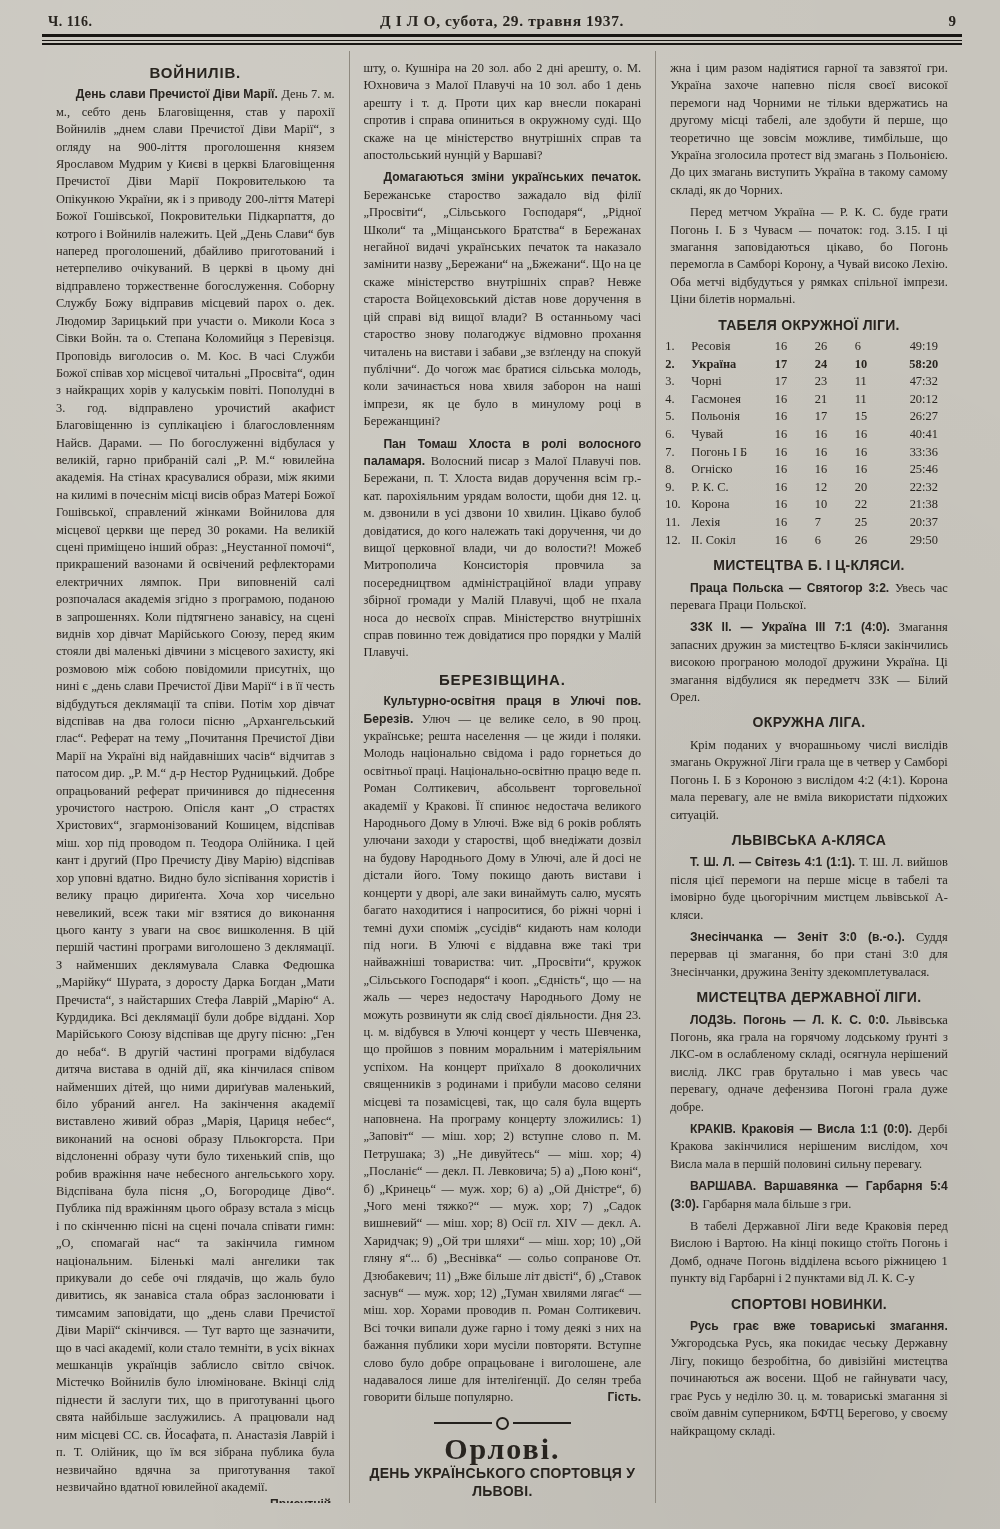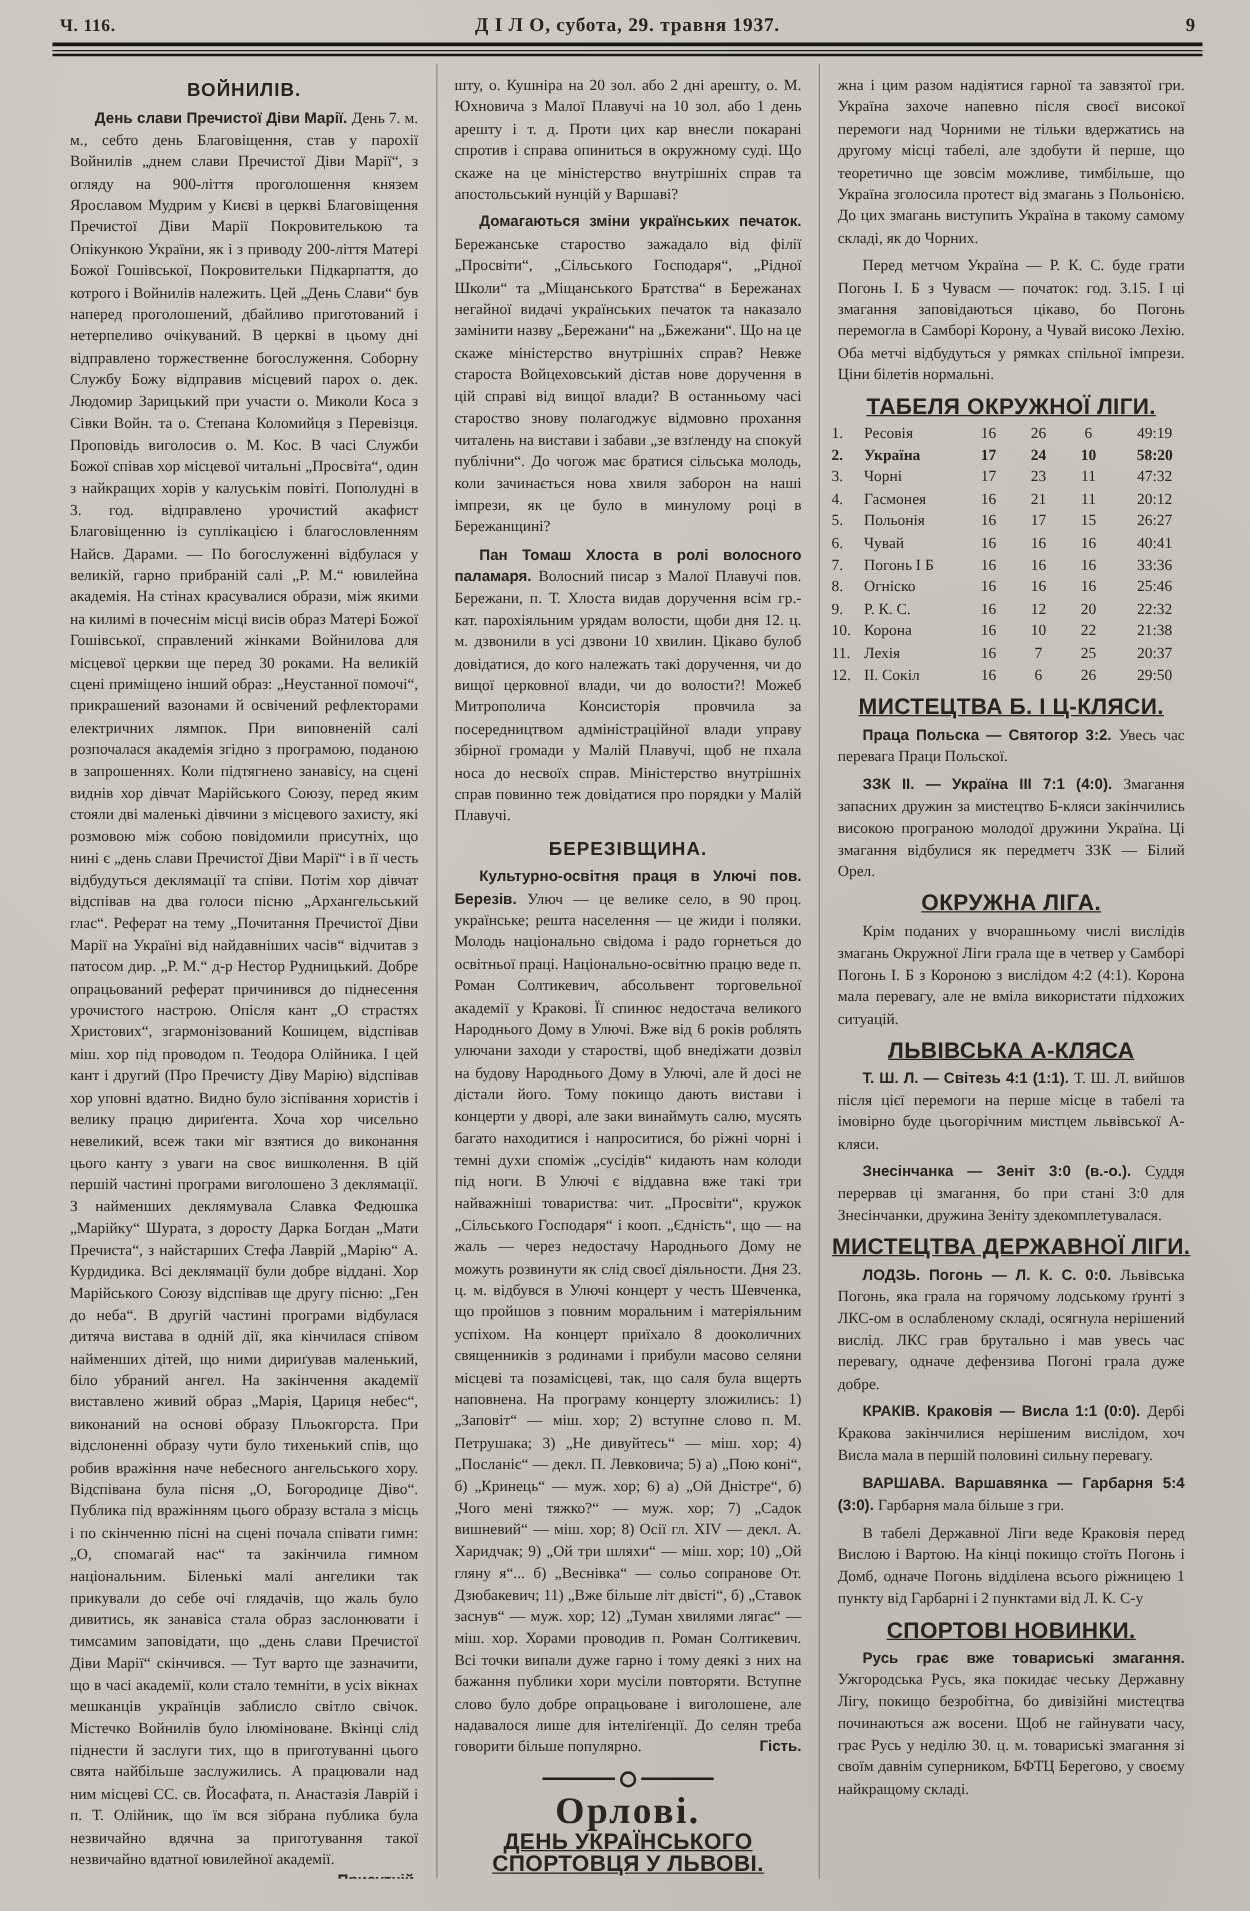--- a/index.html
+++ b/index.html
@@ -33,22 +33,22 @@
   }
   .col + .col{border-left:1px solid #8e897f;}
   
   .heading{
     font-family:"Liberation Sans","DejaVu Sans",sans-serif;
     font-weight:bold;font-size:15px;text-align:center;
     letter-spacing:.8px;margin:9px 0 4px 0;
   }
   .subheading{
     font-family:"Liberation Sans","DejaVu Sans",sans-serif;
-    font-weight:bold;font-size:18px;text-align:center;
-    letter-spacing:.3px;margin:8px 0 4px 0;text-decoration:underline;
+    font-weight:bold;font-size:14px;text-align:center;
+    letter-spacing:.3px;margin:8px 0 4px 0;
   }
   .bigheading{
     font-weight:bold;font-size:30px;text-align:center;
     letter-spacing:2px;margin:10px 0 2px 0;
   }
   p.para{margin:5px;text-indent:1.6em;}
   p.para.noindent{text-indent:0;}
   p.para .lead{font-family:"Liberation Sans","DejaVu Sans",sans-serif;font-weight:bold;font-size:12.1px;}
   p.para .sign{font-family:"Liberation Sans","DejaVu Sans",sans-serif;font-weight:bold;float:right;font-size:12.1px;}
   .bar{
@@ -62,21 +62,21 @@
   }
   
   .orn{display:flex;align-items:center;justify-content:center;margin:10px 30px 2px 30px;}
   .orn .l{flex:0 0 58px;border-top:2px solid #23201c;}
   .orn .o{width:9px;height:9px;border:2px solid #23201c;border-radius:50%;margin:0 4px;}
   
   .ltable{margin:2px 0 4px 0;}
   .lrow{display:grid;grid-template-columns:26px 1fr 40px 40px 40px 58px;line-height:17.6px;}
   .lrow .num{text-align:left;}
   .lrow .name{text-align:left;}
-  .lrow .c{text-align:center;padding-right:8px;}
+  .lrow .c{text-align:left;padding-right:8px;}
   .lrow .g{text-align:center;}
   .lrow.bold{font-weight:bold;}
 </style>
 </head>
 <body>
 
 <div class="page">
   <div class="hdr">
     <span class="issue">Ч. 116.</span>
     <span class="masthead">Д І Л О,  субота, 29. травня 1937.</span>

